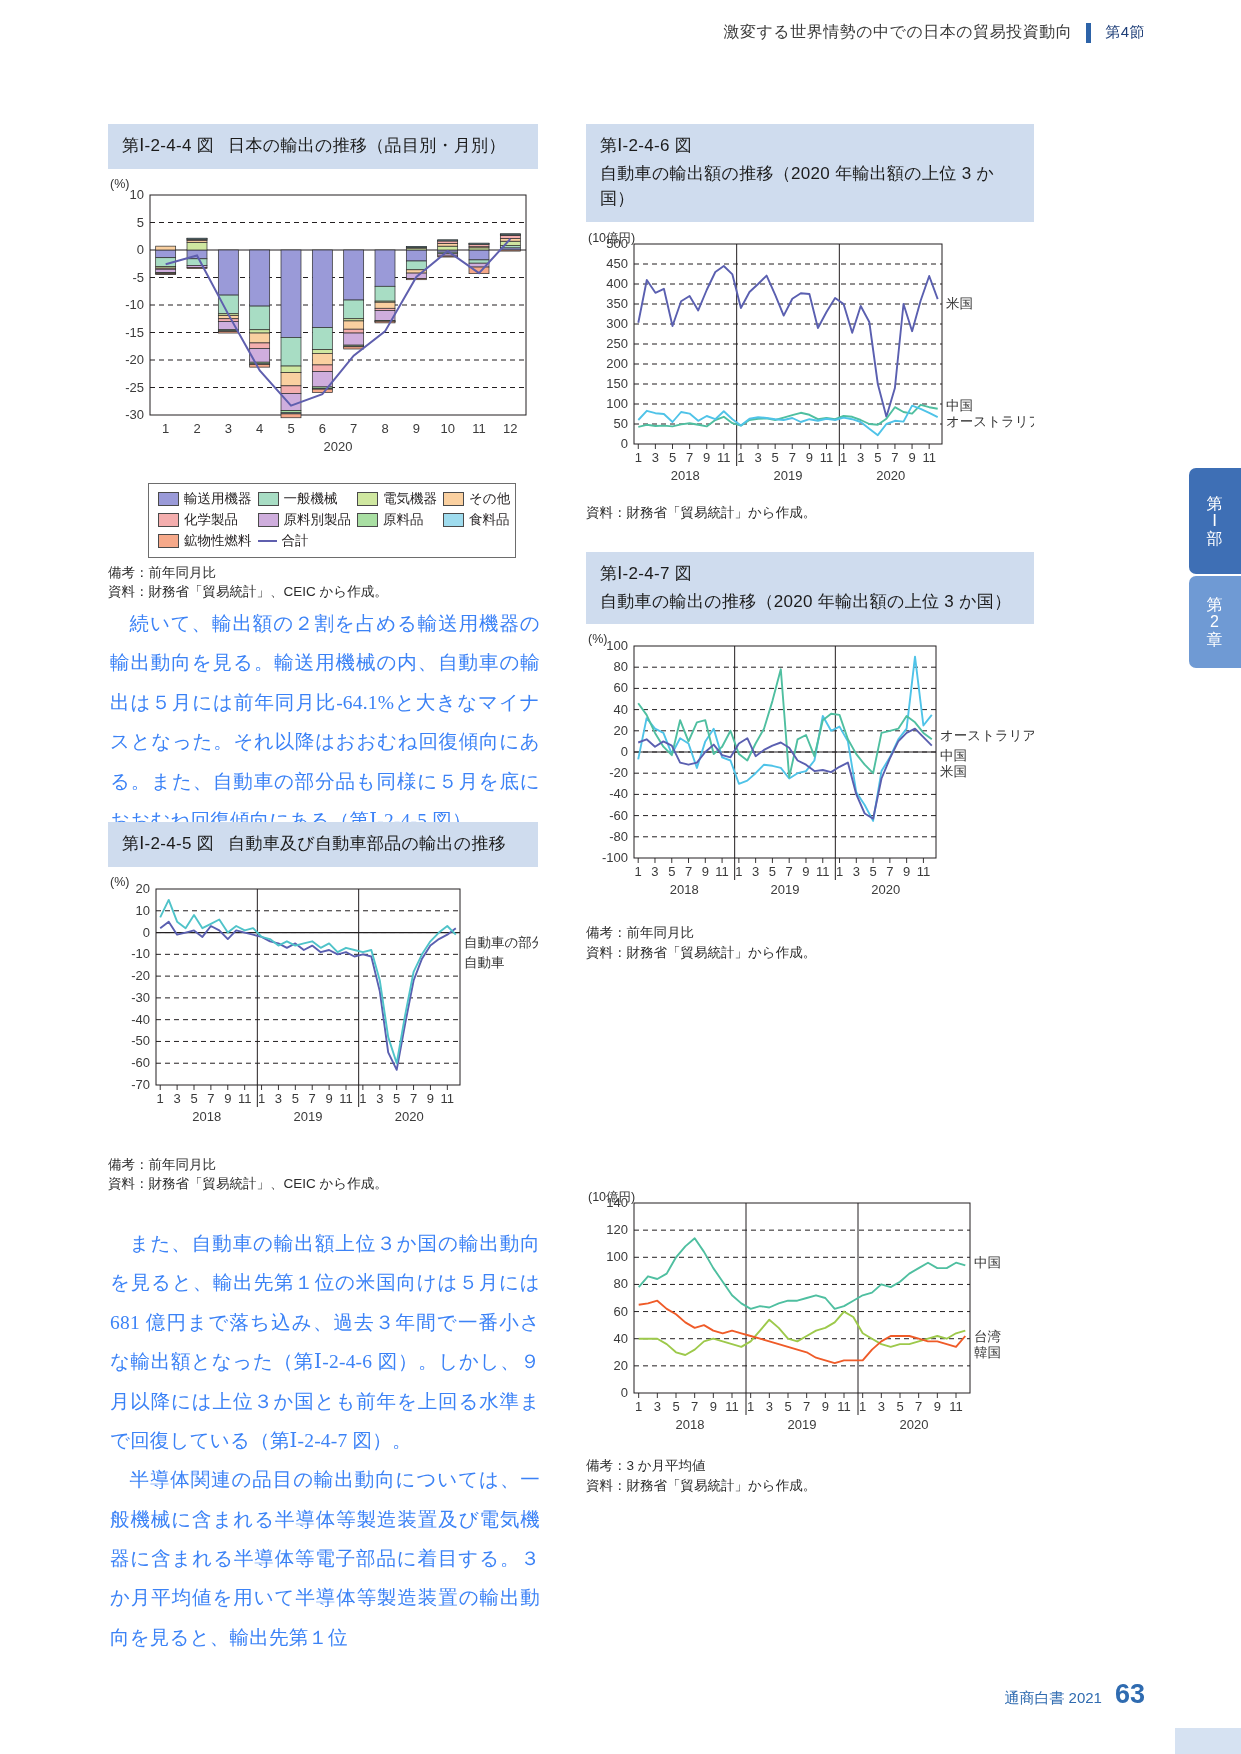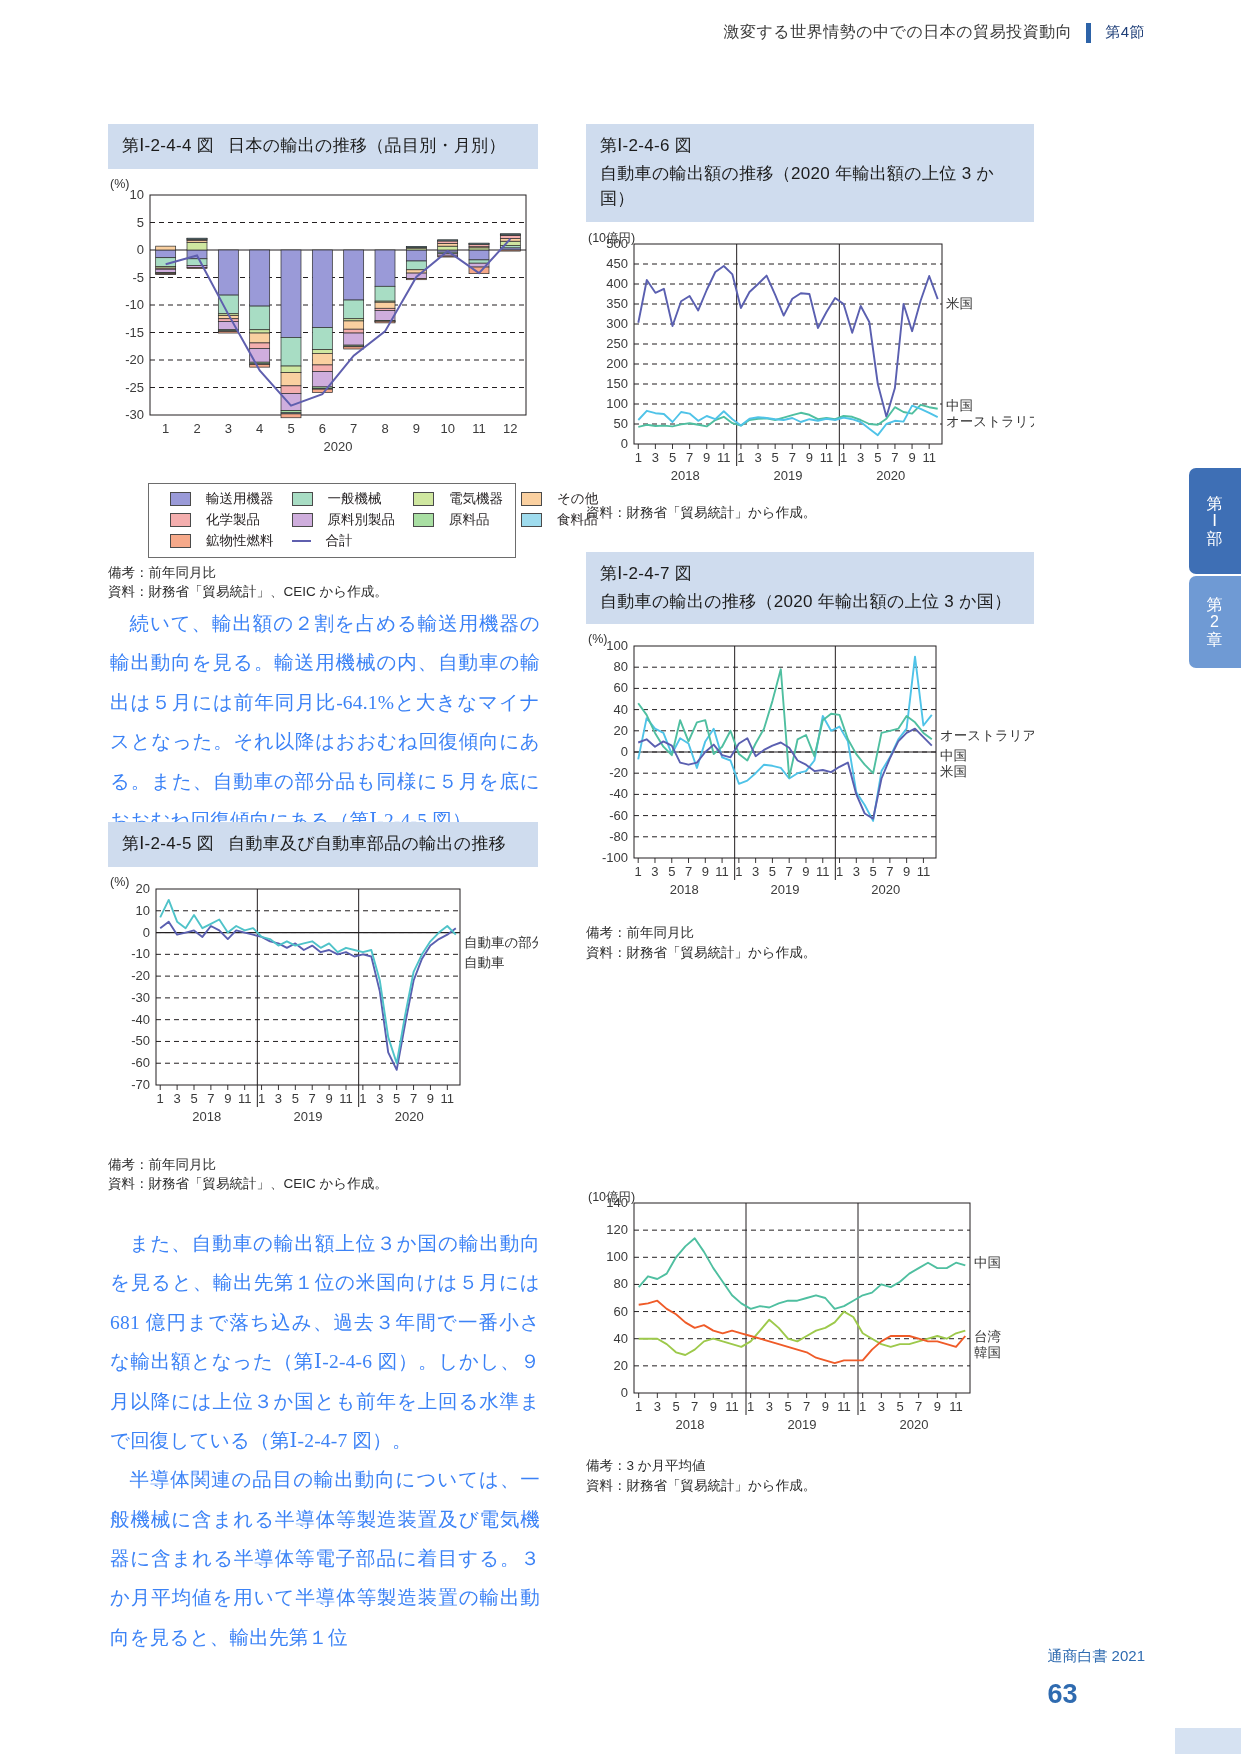--- a/index.html
+++ b/index.html
@@ -66,28 +66,28 @@
 
   
   .legend{
     border:1px solid #6d6d6d;
     padding:6px 9px 7px 9px;
     display:grid;
     grid-template-columns:repeat(4,1fr);
     gap:3px 6px;
     font-size:13.5px;
   }
-  .lg{display:flex;align-items:center;gap:15px;white-space:nowrap;margin-left:12px;}
+  .lg{display:flex;align-items:center;gap:5px;white-space:nowrap;}
   .sw{width:19px;height:12px;border:1px solid #4a4a4a;display:inline-block;}
   .lineSw{width:19px;height:0;border-top:2px solid #5f5fae;display:inline-block;}
 
   
   .footer{
     position:absolute;bottom:44px;right:96px;
-    display:flex;align-items:baseline;gap:13px;flex-direction:column;
+    display:flex;align-items:baseline;gap:13px;
   }
   .footer .fl{font-size:15px;color:#2f6bb0;}
   .footer .pg{font-size:27px;color:#2f6bb0;font-weight:bold;}
   .footer-rule{
     position:absolute;bottom:0;right:0;width:66px;height:26px;background:#d6e2f2;
   }
 
   .srl{font-size:13.5px;fill:#333;}
   .axl{font-size:13px;fill:#3a3a3a;}
 </style>

